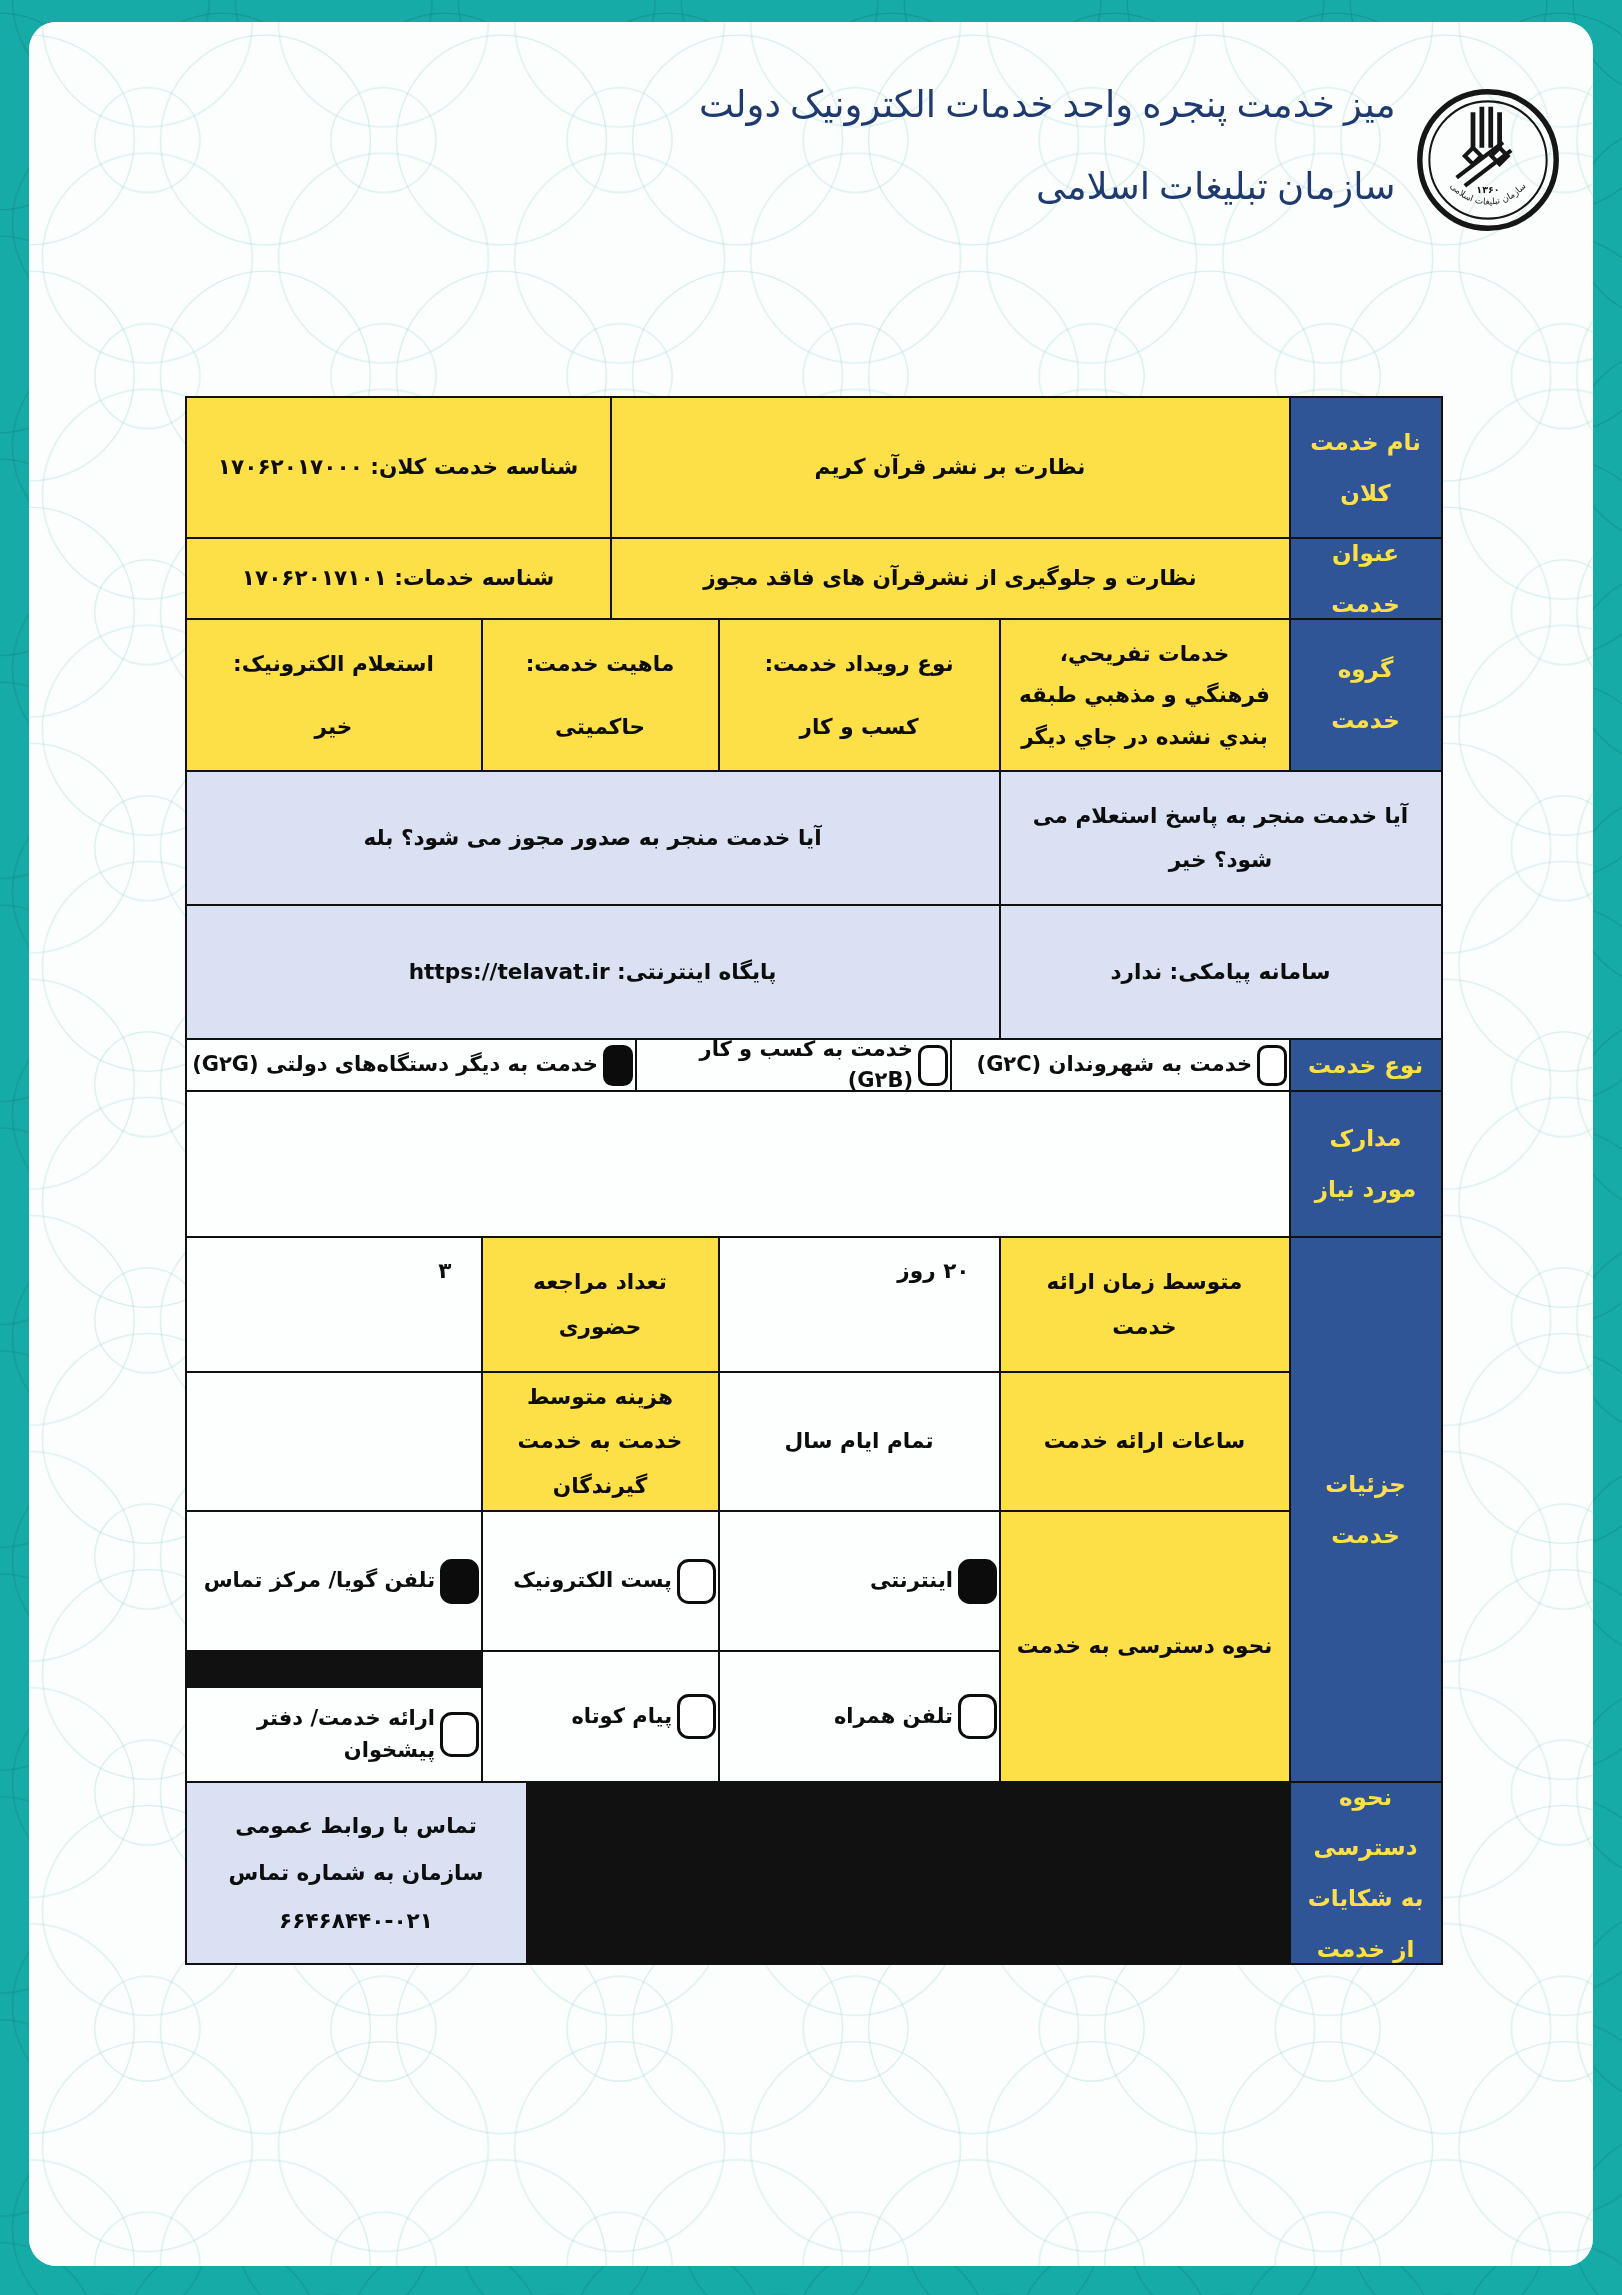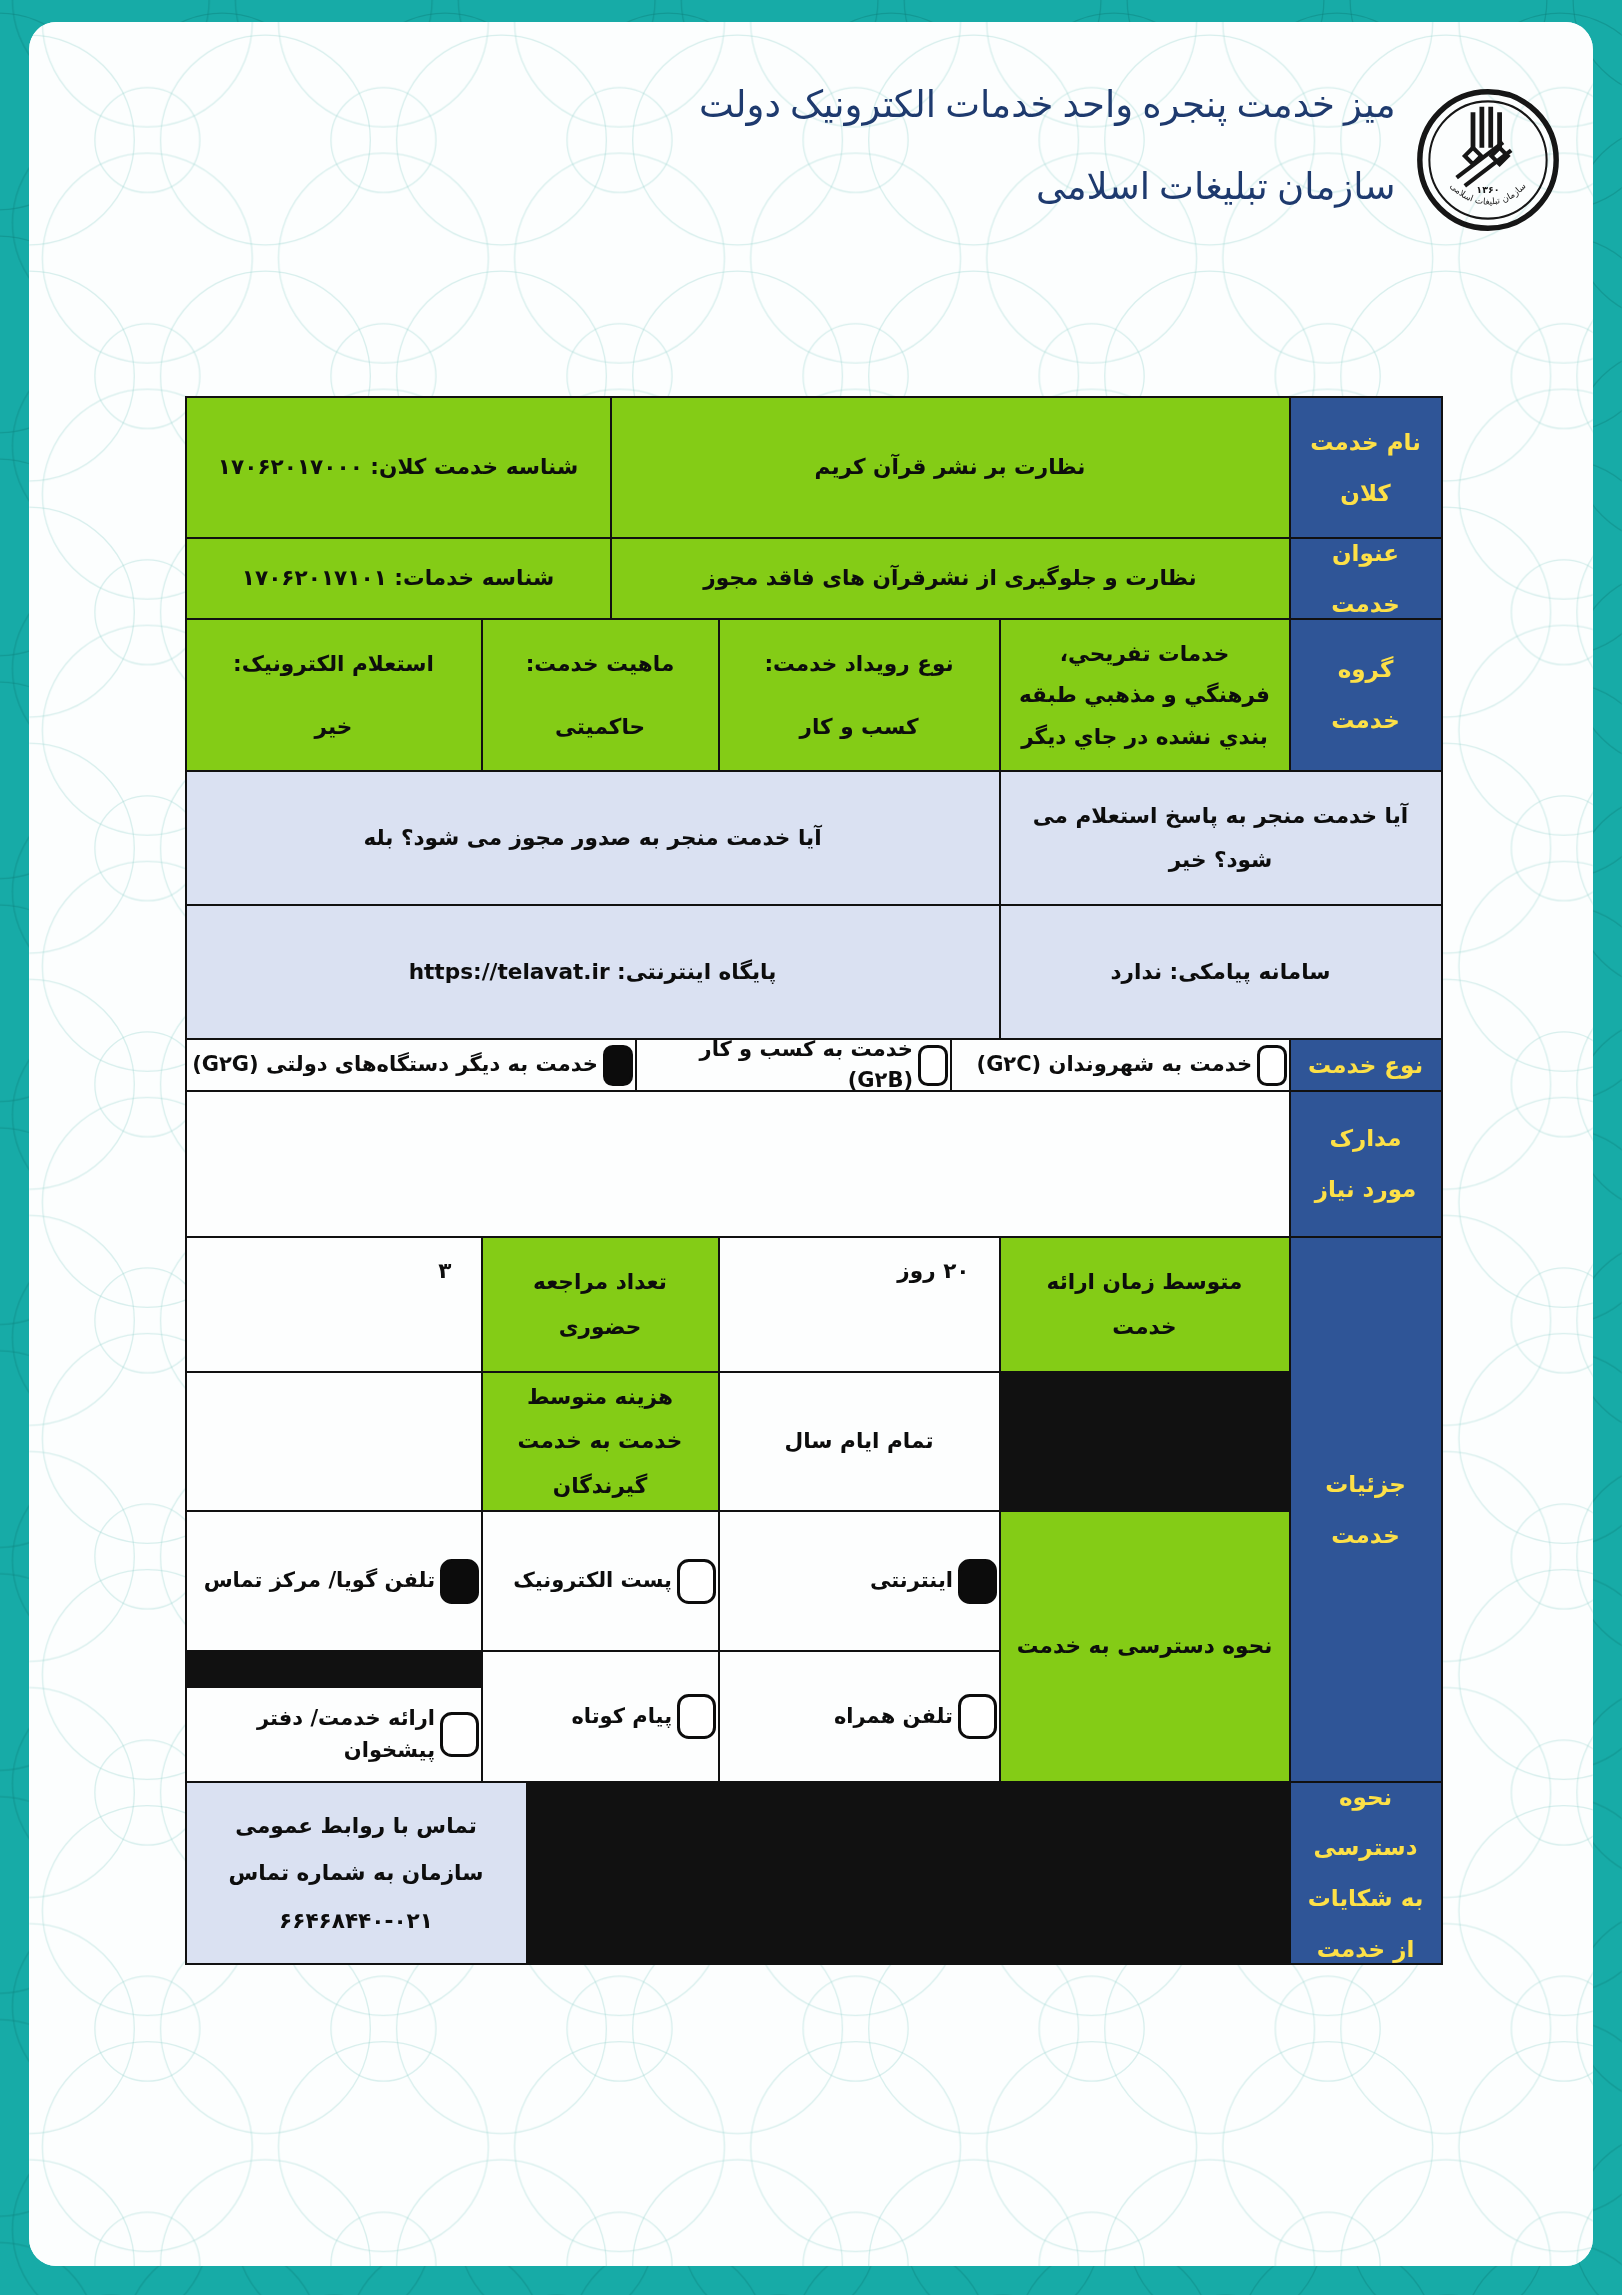--- a/index.html
+++ b/index.html
@@ -29,21 +29,21 @@
     grid-template-columns:150px 288px 47px 230px 81px 23px 82px 43px 294px;
     grid-template-rows:139px 79px 150px 132px 132px 50px 144px 133px 137px 138px 129px 180px;
     gap:2px;background:#111111;border:2.6px solid #111111;
   }
   .cell{
     display:flex;align-items:center;justify-content:center;text-align:center;
     font-weight:bold;color:#0d0d0d;font-size:21.6px;line-height:2.05;padding:0 14.4px;
     overflow:hidden;
   }
   .dk{background:#2f5597;color:#fde047;font-size:23px;line-height:2.2;}
-  .lb{background:#84cc16;}
+  .lb{background:#fde047;}
   .lv{background:#dae1f2;}
   .wh{background:#fdfefe;}
   .stack{display:flex;flex-direction:column;gap:37px;line-height:1.2;}
   .val-top{align-items:flex-start;justify-content:flex-start;padding:19.7px 29px;line-height:1.2;}
   .cb-cell{justify-content:flex-start;padding:0 1.3px;gap:5.2px;text-align:right;line-height:1.5;}
   .cb{
     flex:none;width:30px;height:41px;border:3.3px solid #0c0c0c;border-radius:9.8px;
     background:#ffffff;
   }
   .cb-lg{width:39px;height:45px;border-radius:11.8px;}
@@ -173,20 +173,21 @@
       <div class="cell dk" style="grid-area:7/1/8/2">مدارک مورد نیاز</div>
       <div class="cell wh" style="grid-area:7/2/8/10"></div>
 
       <div class="cell dk" style="grid-area:8/1/12/2">جزئیات خدمت</div>
 
       <div class="cell lb" style="grid-area:8/2/9/3">متوسط زمان ارائه خدمت</div>
       <div class="cell wh val-top" style="grid-area:8/3/9/5">۲۰ روز</div>
       <div class="cell lb" style="grid-area:8/5/9/9">تعداد مراجعه حضوری</div>
       <div class="cell wh val-top" style="grid-area:8/9/9/10">۳</div>
 
+      <div class="cell lb" style="grid-area:9/2/10/3">ساعات ارائه خدمت</div>
       <div class="cell wh" style="grid-area:9/3/10/5">تمام ایام سال</div>
       <div class="cell lb" style="grid-area:9/5/10/9">هزینه متوسط خدمت به خدمت گیرندگان</div>
       <div class="cell wh" style="grid-area:9/9/10/10"></div>
 
       <div class="cell lb" style="grid-area:10/2/12/3">نحوه دسترسی به خدمت</div>
 
       <div class="cell wh cb-cell" style="grid-area:10/3/11/5">
         <span class="cb cb-lg checked"></span>
         <span class="lbl">اینترنتی</span>
       </div>

